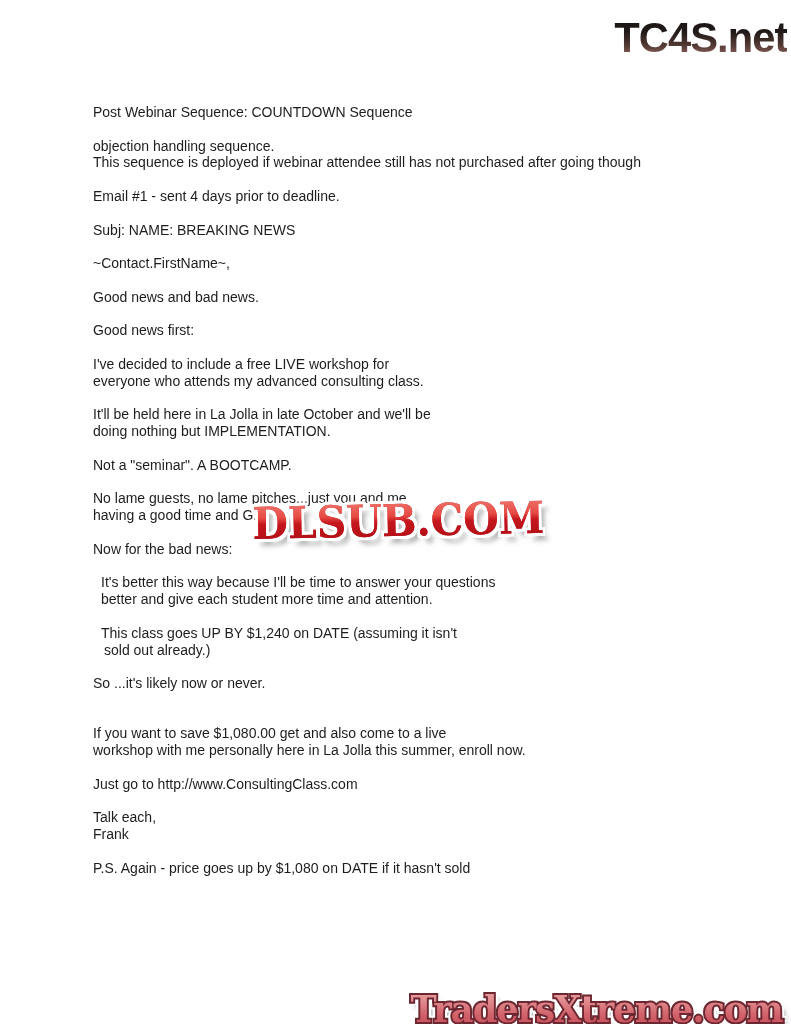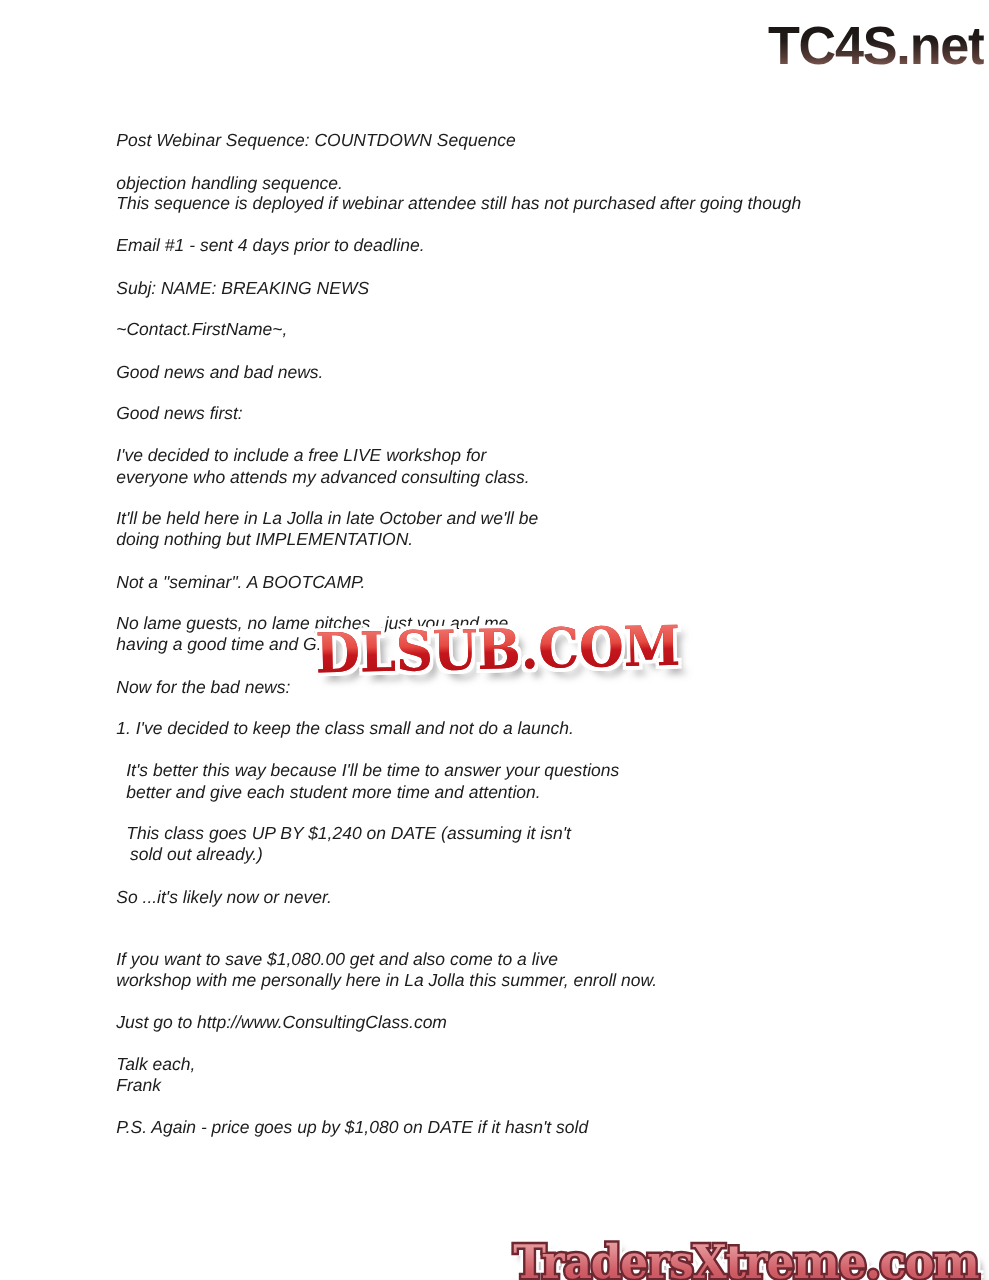--- a/index.html
+++ b/index.html
@@ -18,21 +18,21 @@
     transform:scaleX(0.97); transform-origin:right top;
   }
 
   
   .doc {
     position:absolute; left:93px; top:88px;
     font-size:14px; line-height:16.8px; color:#1d1d1d;
   }
   .par { margin:0 0 16.8px 0; }
   .par.gap2 { margin-bottom:33.6px; }
-  .line { white-space:pre;font-style:italic; }
+  .line { white-space:pre; }
   .ind8  { padding-left:8px; }
   .ind11 { padding-left:11px; }
 
   
   .wm-dlsub {
     position:absolute; left:252px; top:486px;
     font-family:"DejaVu Serif", serif; font-weight:bold;
     font-size:44px; line-height:1; white-space:nowrap;
     transform:rotate(-1.2deg) scaleX(0.93); transform-origin:left top;
   }
@@ -129,23 +129,20 @@
 
     <div class="par">
       <div class="line">No lame guests, no lame pitches...just you and me</div>
       <div class="line">having a good time and G.</div>
     </div>
 
     <div class="par">
       <div class="line">Now for the bad news:</div>
     </div>
 
-    <div class="par">
-      <div class="line">1. I've decided to keep the class small and not do a launch.</div>
-    </div>
 
     <div class="par">
       <div class="line ind8">It's better this way because I'll be time to answer your questions</div>
       <div class="line ind8">better and give each student more time and attention.</div>
     </div>
 
     <div class="par">
       <div class="line ind8">This class goes UP BY $1,240 on DATE (assuming it isn't</div>
       <div class="line ind11">sold out already.)</div>
     </div>

